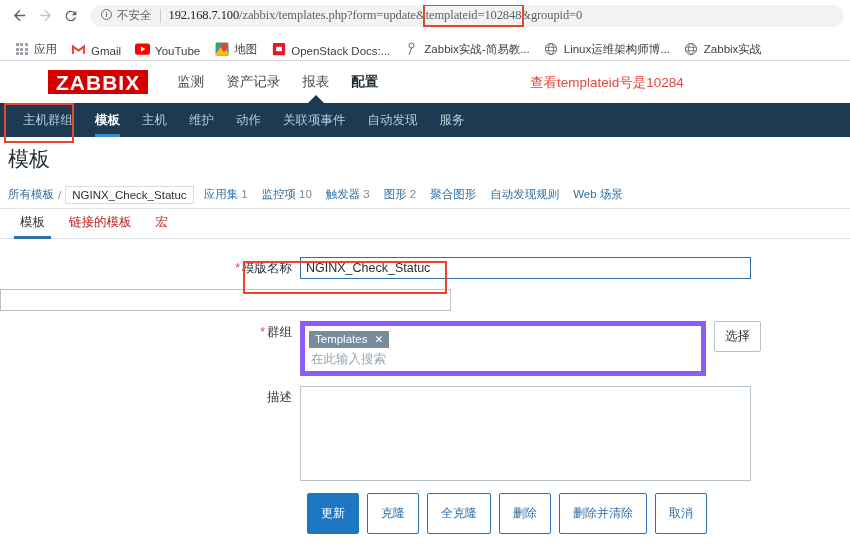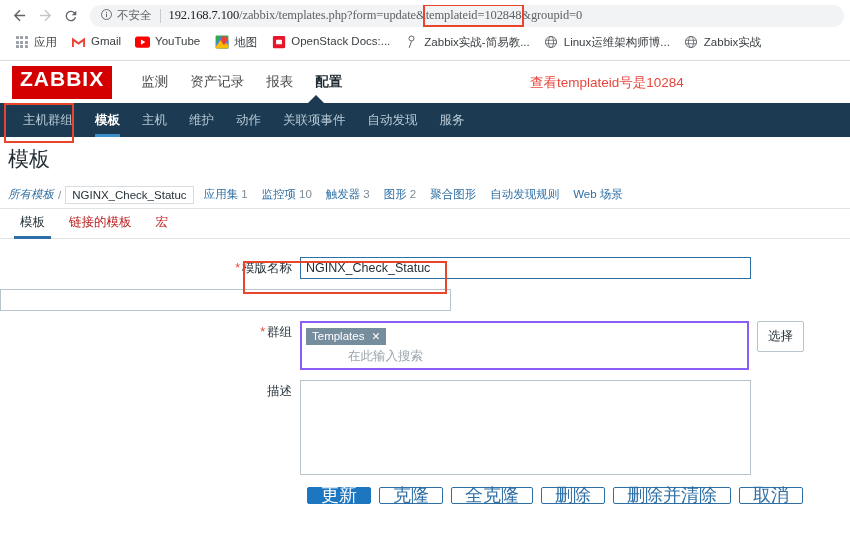--- a/index.html
+++ b/index.html
@@ -94,21 +94,21 @@
     display: flex;
     align-items: center;
     padding: 0 7px;
     box-sizing: border-box;
     background: #ffffff;
     overflow: hidden;
     white-space: nowrap;
   }
   .bm {
     display: flex;
-    align-items: flex-start;
+    align-items: flex-end;
     height: 22px;
     padding: 0 7px;
     border-radius: 4px;
     flex: 0 0 auto;
     font-size: 11.5px;
     color: #3c4043;
     max-width: 150px;
   }
   .bm .bm-ic {
     width: 15px; height: 15px;
@@ -147,23 +147,24 @@
     box-sizing: border-box;
     background: #ffffff;
     position: relative;
   }
   .logo {
     background: #d40000;
     color: #ffffff;
     font-weight: bold;
     font-size: 21px;
     letter-spacing: 1px;
-    padding: 2px 8px 10px 8px;
+    padding: 2px 8px 1px 8px;
     line-height: 1;
     font-family: "Liberation Sans", sans-serif;
+    margin-left: 36px;
   }
   .main-nav {
     display: flex;
     align-items: center;
     margin-left: 18px;
     height: 42px;
   }
   .main-nav .mn {
     font-size: 13.5px;
     color: #4a4a4a;
@@ -237,21 +238,20 @@
     align-items: center;
     padding-left: 8px;
     box-sizing: border-box;
     font-size: 11.5px;
     border-bottom: 1px solid #dfe4e7;
   }
   .crumb-bar a, .crumb-bar span.crumb {
     color: #2e6fa5;
     text-decoration: none;
     margin-right: 3px;
-    font-style: italic;
   }
   .crumb-sep { color: #7c8b96; margin: 0 4px 0 1px; }
   .crumb-current {
     background: #ffffff;
     border: 1px solid #d8dde1;
     color: #1f2c33;
     padding: 2px 6px;
     margin-right: 10px;
   }
   .crumb-link {
@@ -322,24 +322,24 @@
     padding: 0 5px;
     line-height: 20px;
     font-family: "Liberation Sans", sans-serif;
     outline: none;
     display: block;
   }
   .txt-input.focused {
     border: 1px solid #2e6fa5;
   }
   .ms-box {
-    width: 449px;
+    width: 406px;
     min-height: 42px;
     box-sizing: border-box;
-    border: 2px solid #8b5cf6;
+    border: 5px solid #8b5cf6;
     background: #ffffff;
     padding: 3px 4px;
   }
   .chip {
     display: inline-flex;
     align-items: center;
     background: #768d9e;
     color: #ffffff;
     font-size: 11.5px;
     padding: 1px 6px;
@@ -350,21 +350,20 @@
   .chip .x {
     margin-left: 7px;
     font-size: 10.5px;
     font-weight: bold;
     line-height: 1;
   }
   .ms-ph {
     color: #9aa6ae;
     font-size: 12.5px;
     padding: 3px 2px 0 2px;
-    margin-left: 40px;
   }
   .sel-btn {
     border: 1px solid #b8c4cc;
     background: #ffffff;
     color: #1f2c33;
     font-size: 12.5px;
     padding: 3px 10px;
     margin-left: 8px;
     height: 31px;
     box-sizing: border-box;
@@ -384,22 +383,22 @@
     outline: none;
     display: block;
   }
   .btn-row {
     display: flex;
     align-items: center;
     margin-left: 307px;
     margin-top: 12px;
   }
   .btn {
-    font-size: 18px;
-    padding: 0 13px;
+    font-size: 12px;
+    padding: 12px 13px;
     border: 1px solid #2e6fa5;
     background: #ffffff;
     color: #2e6fa5;
     border-radius: 2px;
     margin-right: 8px;
     font-family: "Liberation Sans", sans-serif;
     line-height: 15px;
   }
   .btn.primary {
     background: #1d76c0;

